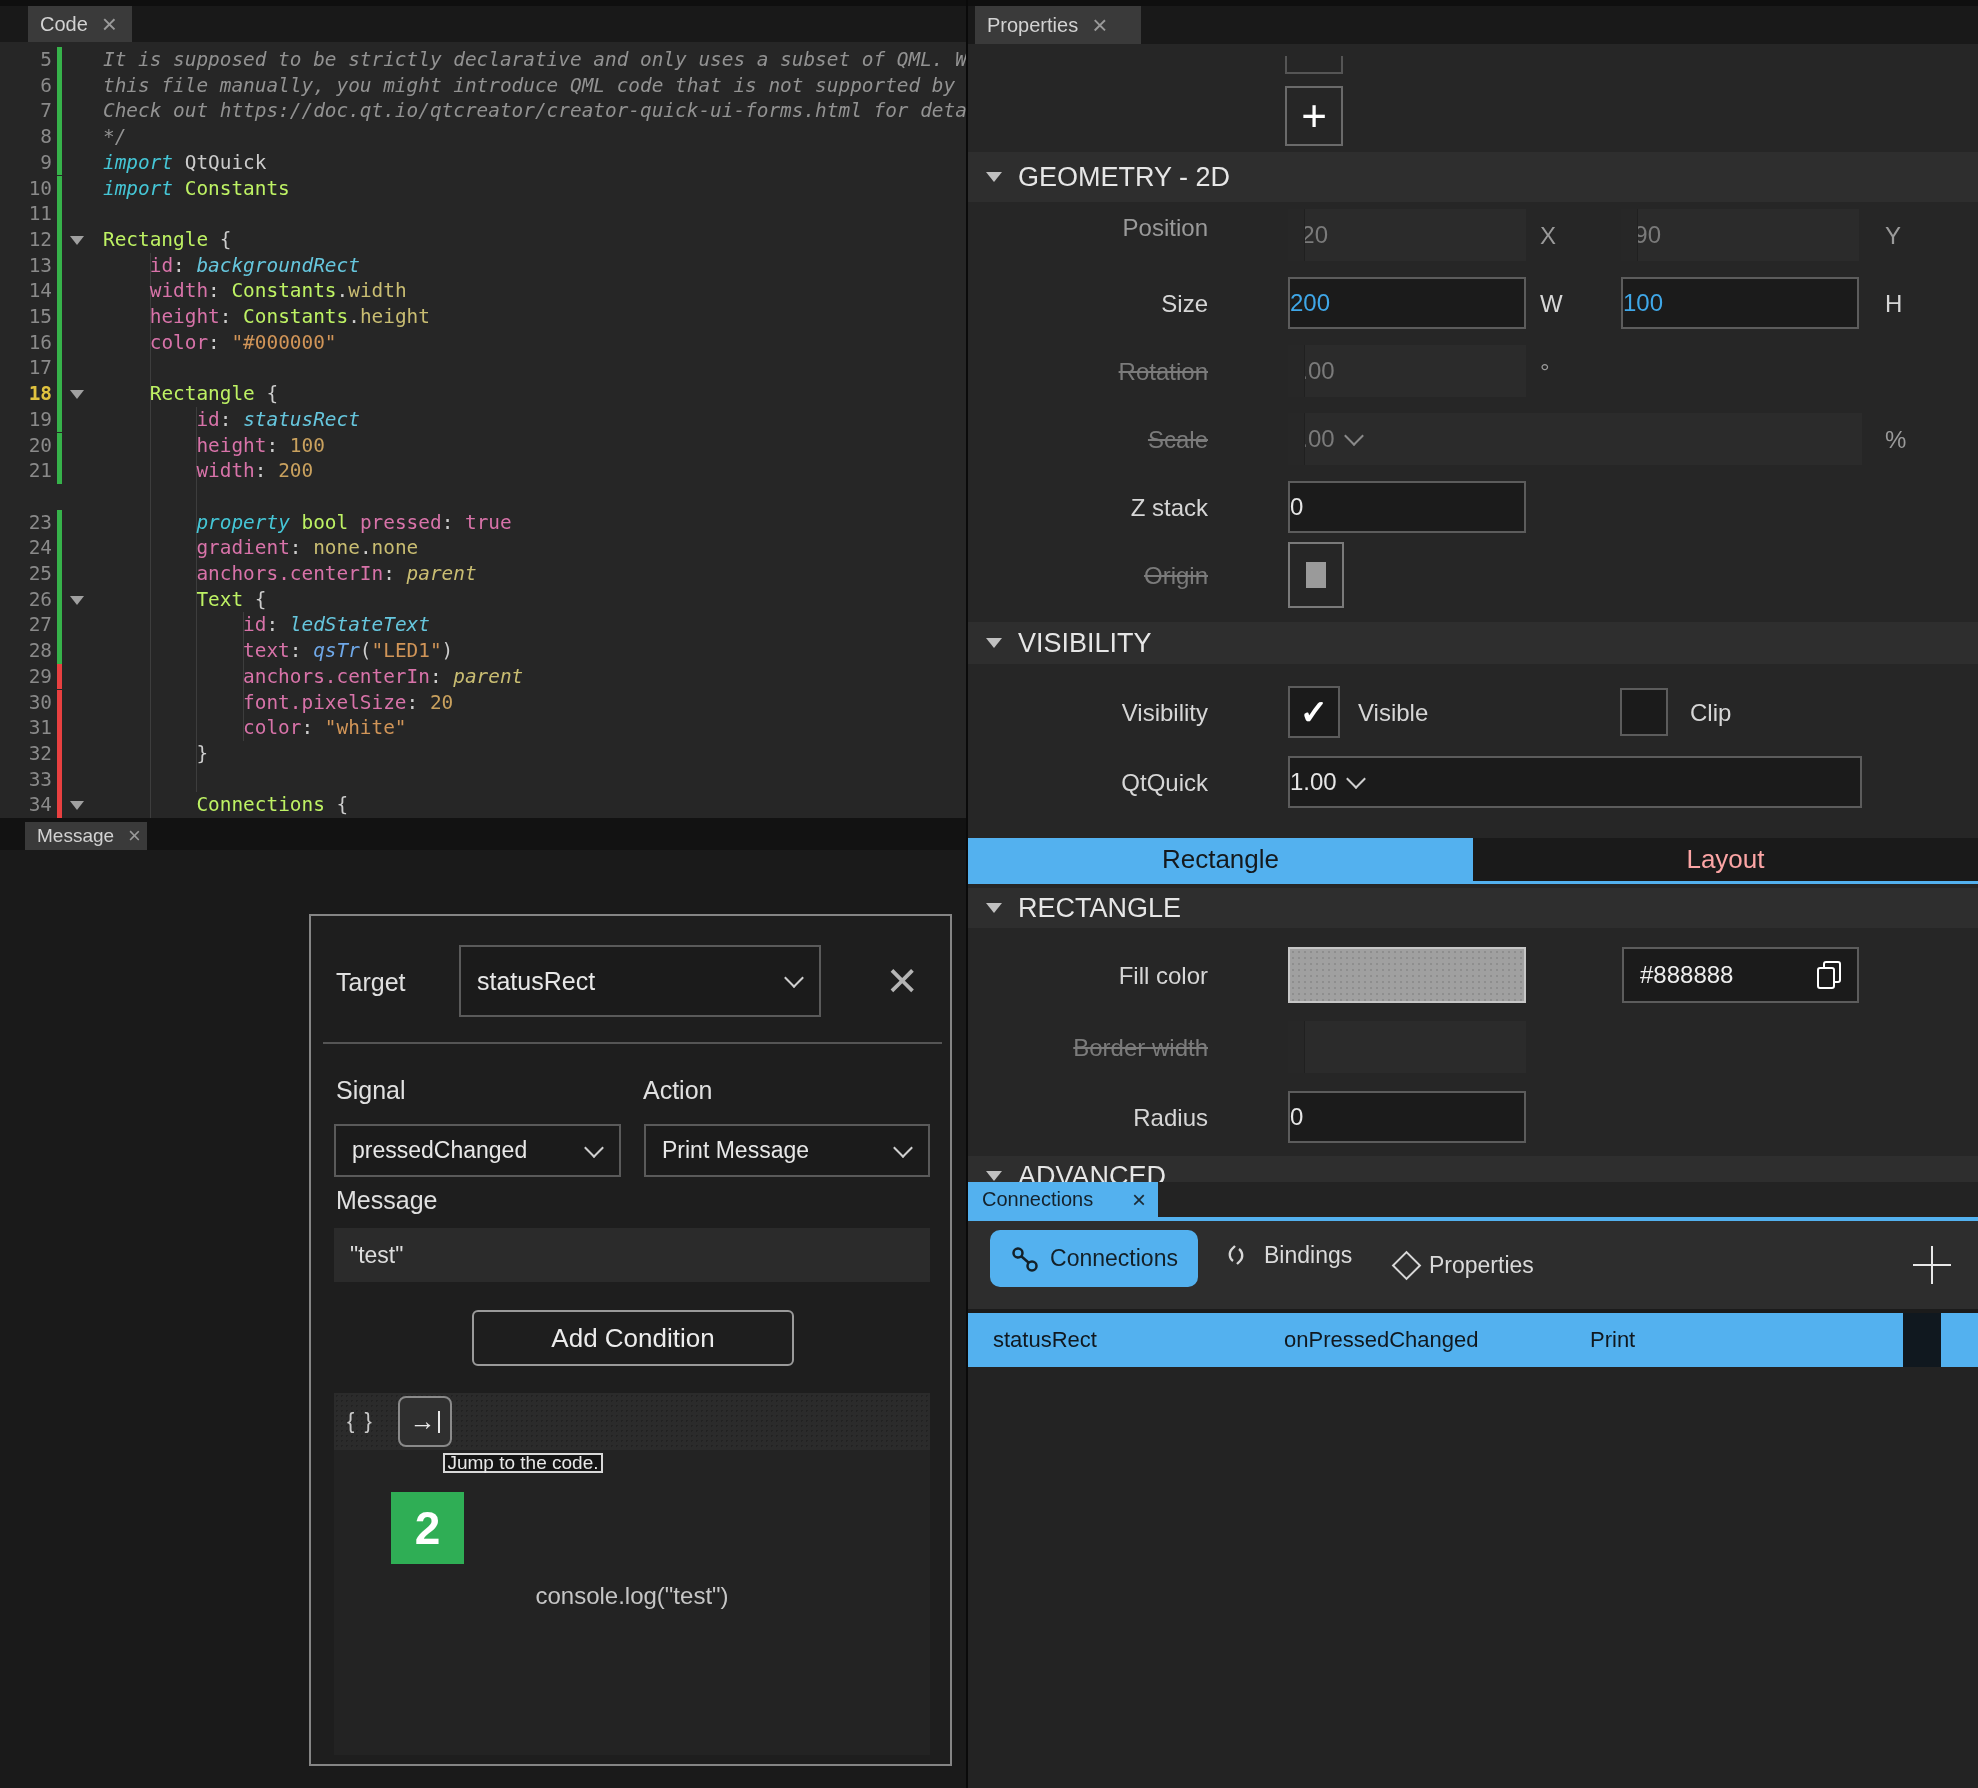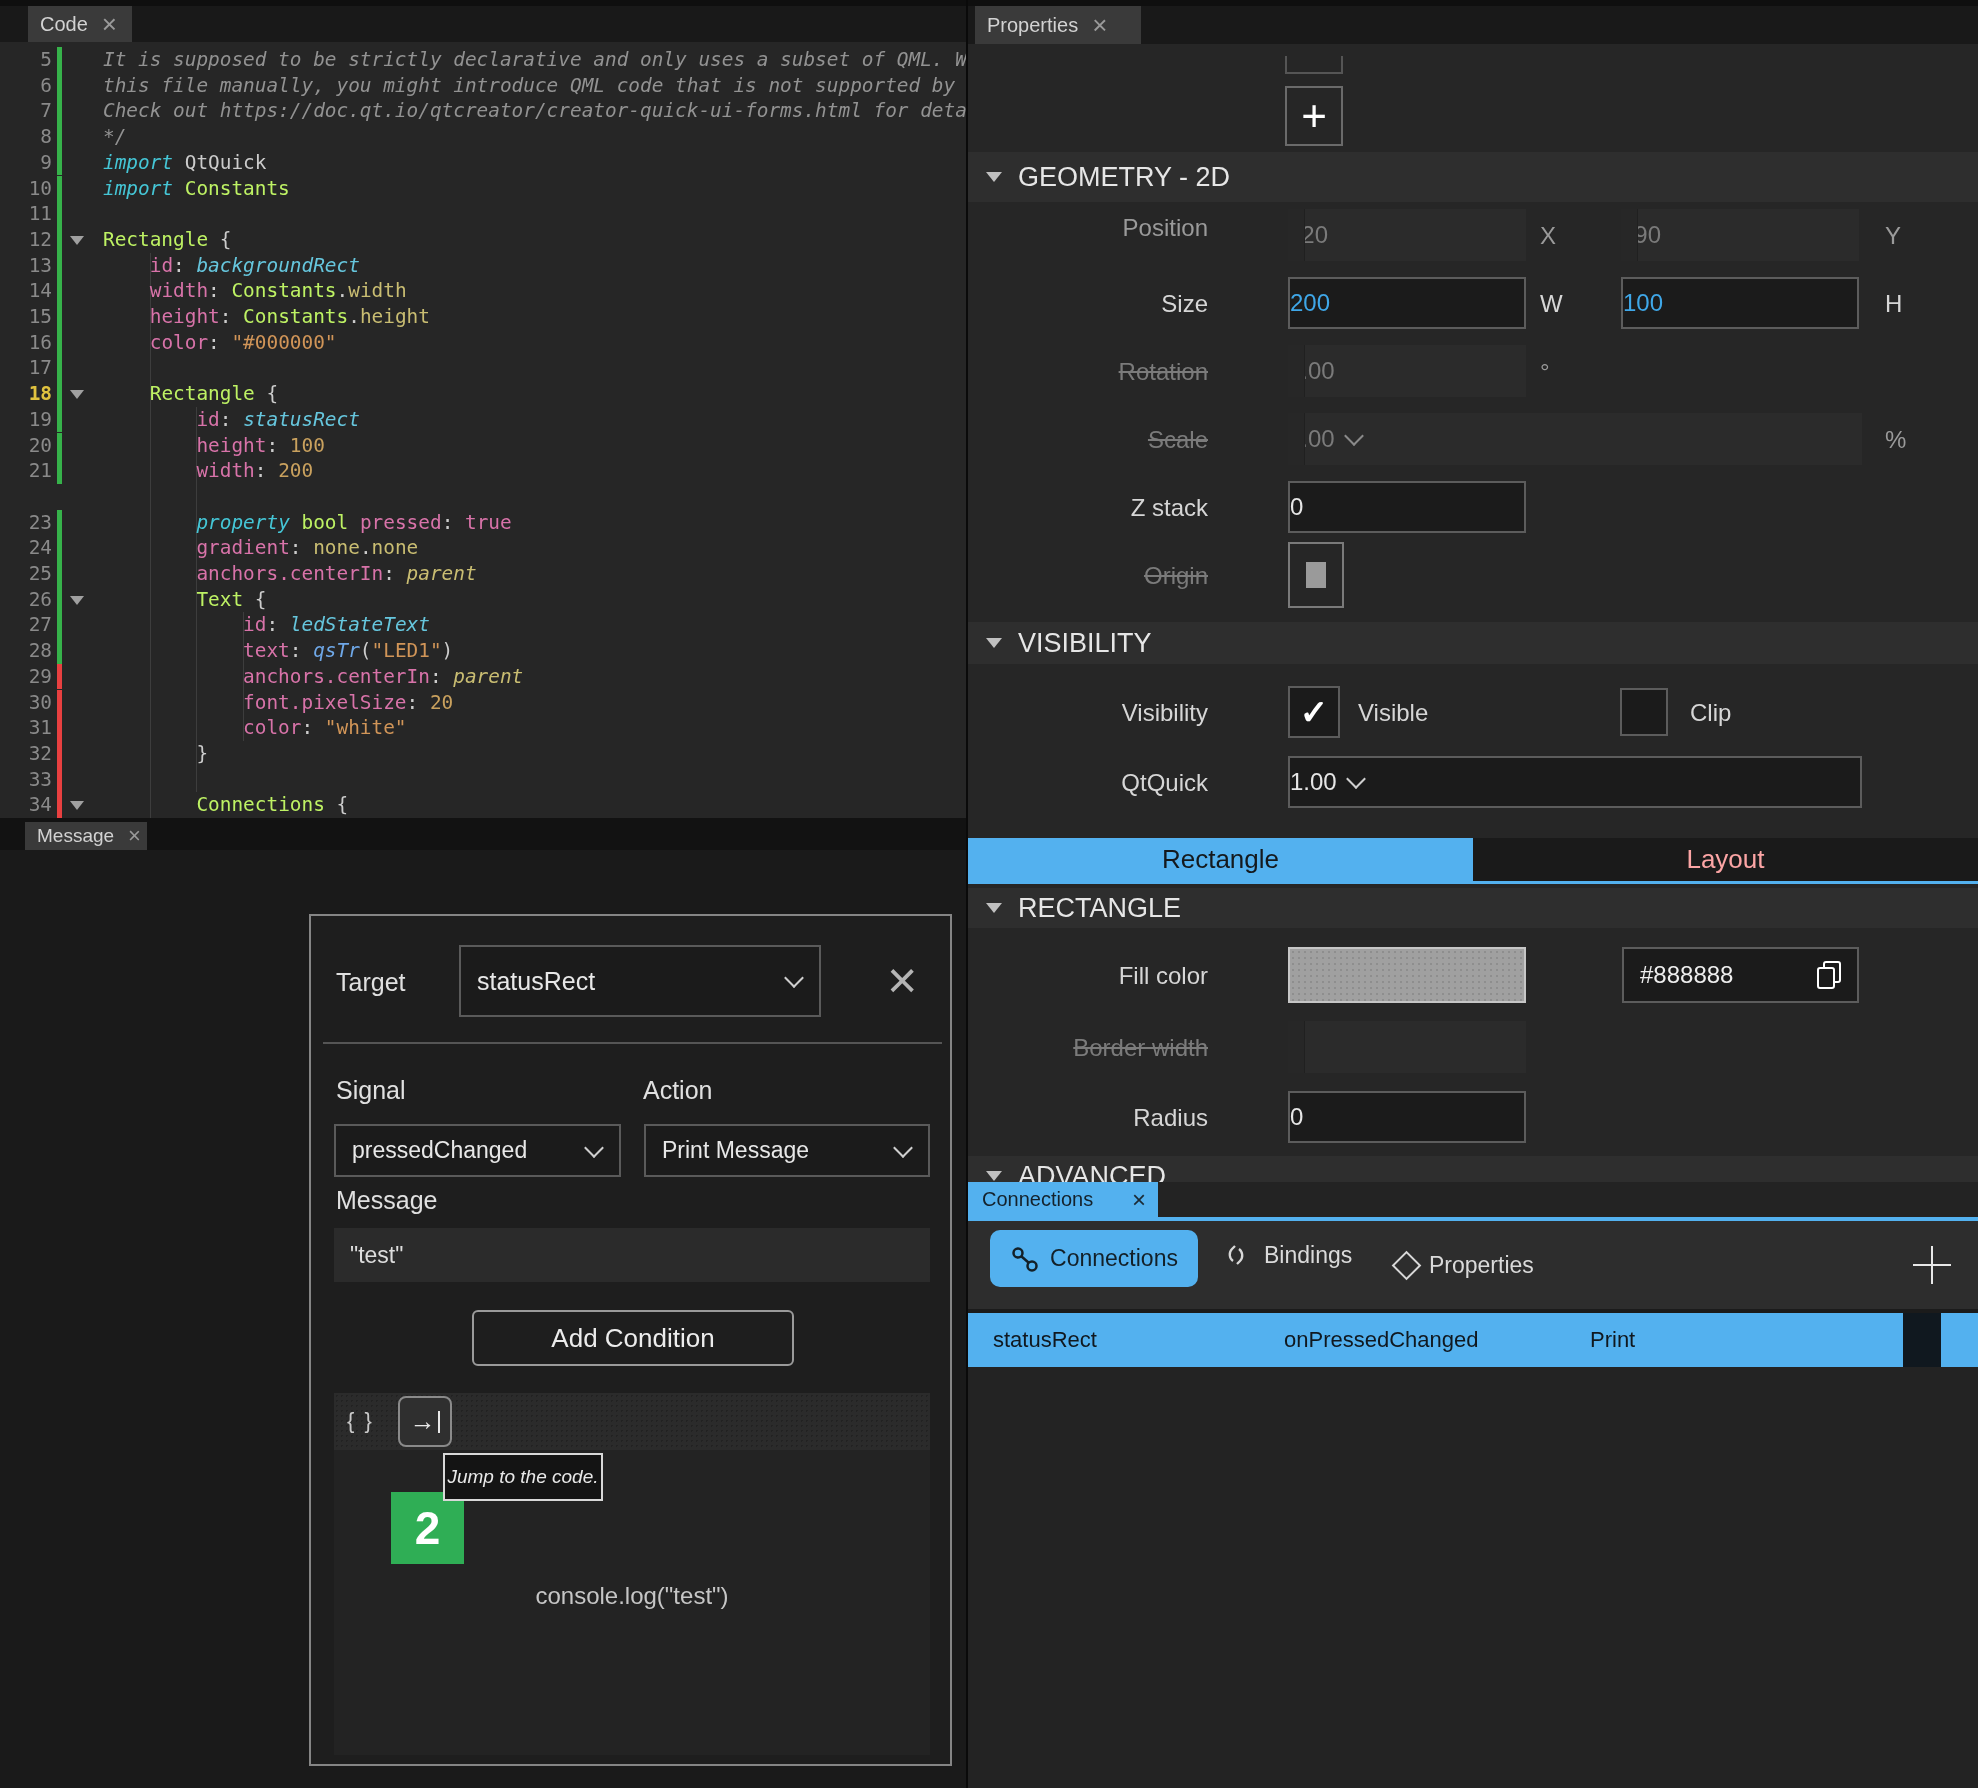--- a/index.html
+++ b/index.html
@@ -216,21 +216,21 @@
             <span>→</span>
               <i class="bar2"></i>
           </div>
         </div>
         <div id="green-badge" class="abs" style="left:57px;top:99px;width:73px;height:72px;">
           <span>2</span>
         </div>
         <div id="dlg-codeline" class="abs" style="left:0;top:189px;width:596px;">console.log("test")</div>
       </div>
 
-      <div id="jump-tooltip" class="abs" style="left:132px;top:537px;width:160px;height:48px;font-style:italic;">Jump to the code.</div>
+      <div id="jump-tooltip" class="abs" style="left:132px;top:537px;width:160px;height:20px;">Jump to the code.</div>
     </div>
   </div>
 
   <div id="right-pane" class="abs">
     <div class="abs tabstrip" style="left:0;top:0;width:1010px;height:44px;">
       <div class="strip-sliver"></div>
       <div class="abs doc-tab" style="left:7px;top:6px;width:166px;height:38px;">
         <span>Properties</span>
         <span class="tab-close">×</span>
       </div>

